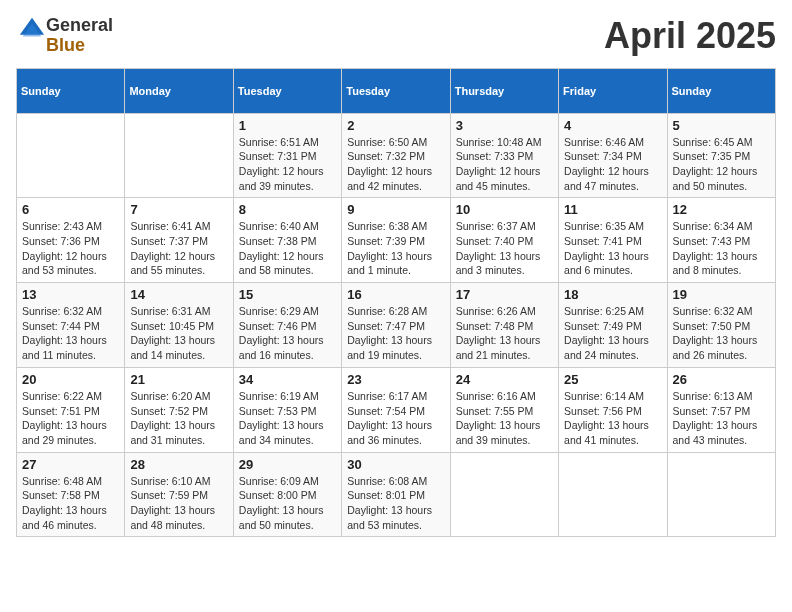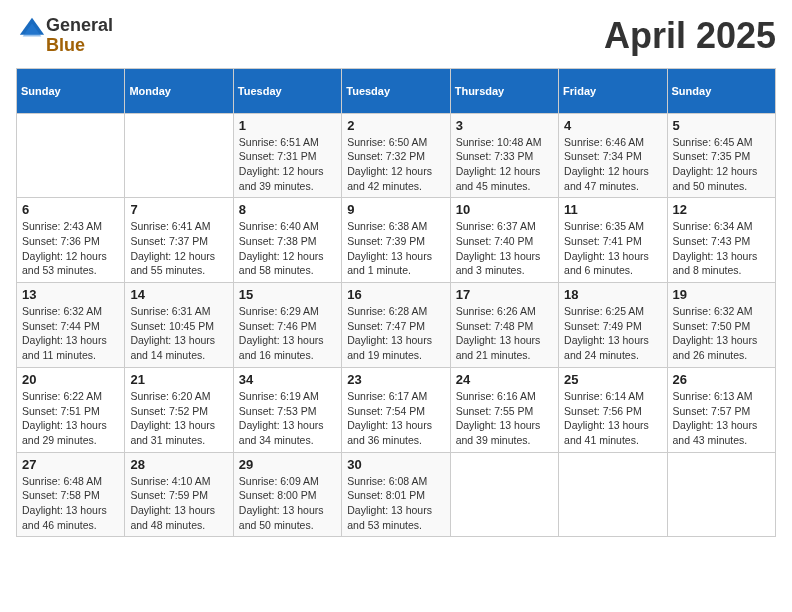--- a/index.html
+++ b/index.html
@@ -312,21 +312,21 @@
       <tr>
         <td>
           <span class="day-num">27</span>
           <div class="day-detail">Sunrise: 6:48 AM
 Sunset: 7:58 PM
 Daylight: 13 hours
 and 46 minutes.</div>
         </td>
         <td>
           <span class="day-num">28</span>
-          <div class="day-detail">Sunrise: 4:10 AM
+          <div class="day-detail">Sunrise: 6:10 AM
 Sunset: 7:59 PM
 Daylight: 13 hours
 and 48 minutes.</div>
         </td>
         <td>
           <span class="day-num">29</span>
           <div class="day-detail">Sunrise: 6:09 AM
 Sunset: 8:00 PM
 Daylight: 13 hours
 and 50 minutes.</div>

